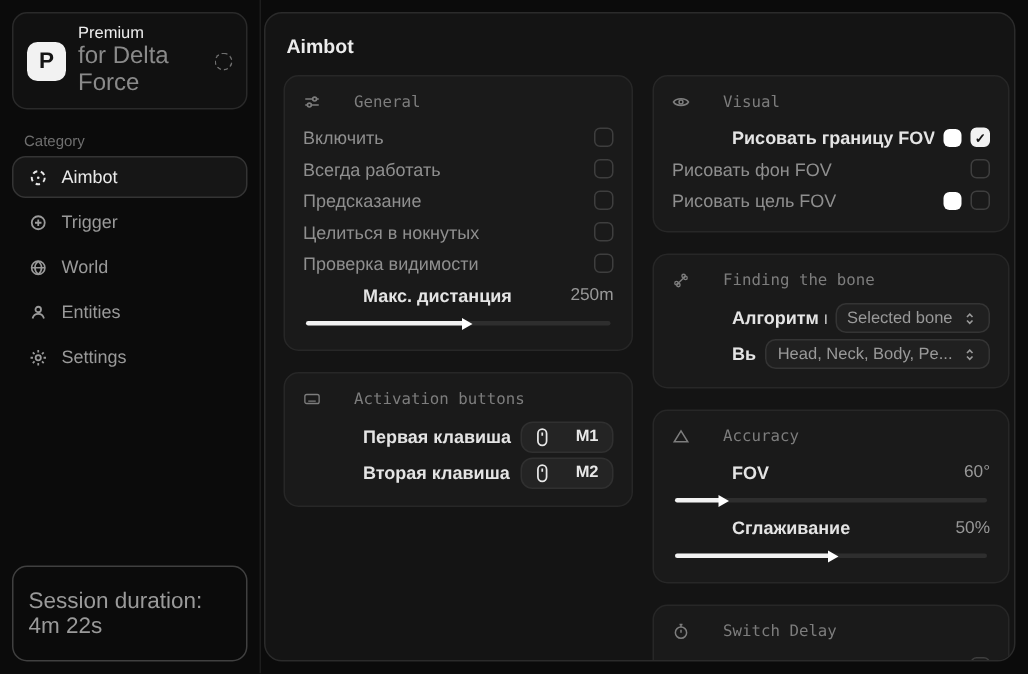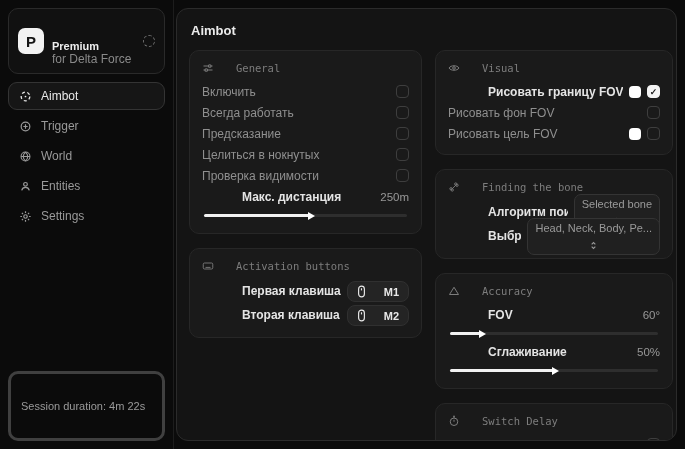--- a/index.html
+++ b/index.html
@@ -8,32 +8,32 @@
   .app { display:flex; width:685px; height:449px; color:#8c8c8c; }
 
   
   .sidebar { width:174px; flex:0 0 174px; display:flex; flex-direction:column;
     border-right:1px solid #1d1d1d; }
   .logo-card { margin:8px; padding:7px 9px; border:1px solid #2a2a2a; border-radius:10px;
     display:flex; align-items:center; gap:8px; background:#111; }
   .logo-badge { width:26px; height:26px; border-radius:7px; background:#f2f2f2; color:#141414;
     font-weight:bold; font-size:15px; display:flex; align-items:center; justify-content:center; }
   .logo-text { flex:1; line-height:1.15; }
-  .logo-title { color:#ececec; font-size:11px; font-weight:bold;margin-top:24px; }
-  .logo-sub { color:#8a8a8a; font-size:12px; }
+  .logo-title { color:#ececec; font-size:11px; font-weight:normal; }
+  .logo-sub { color:#8a8a8a; font-size:16px; }
   .spinner { width:12px; height:12px; border:1.5px dashed #6f6f6f; border-radius:50%; }
   .category { font-size:10px; color:#6f6f6f; margin:8px 0 4px 16px; }
   .nav { display:flex; flex-direction:column; gap:2px; padding:0 8px; }
   .nav-item { display:flex; align-items:center; gap:9px; padding:6px 10px; border-radius:9px;
     font-size:12px; color:#9a9a9a; border:1px solid transparent; cursor:pointer; }
   .nav-item.selected { border-color:#343434; background:#161616; color:#e8e8e8; }
   .nav-item svg { width:13px; height:13px; flex:0 0 13px; }
   .spacer { flex:1; }
-  .session-card { margin:8px; padding:26px 10px; border:3px solid #404040; border-radius:10px;
-    font-size:11px; color:#9a9a9a; }
+  .session-card { margin:8px; padding:14px 10px; border:1px solid #404040; border-radius:10px;
+    font-size:15px; color:#9a9a9a; }
 
   
   .main { flex:1; margin:8px 8px 8px 2px; background:#141414; border:1px solid #2b2b2b;
     border-radius:12px; padding:12px 12px 0 12px; overflow:hidden; }
   .page-title { color:#ececec; font-size:13px; font-weight:bold; margin:2px 0 12px 2px; }
   .columns { display:flex; gap:13px; align-items:flex-start; }
   .col { width:238px; display:flex; flex-direction:column; gap:14px; }
 
   .card { background:#1a1a1a; border:1px solid #272727; border-radius:10px; padding:9px 12px 10px 12px; }
   .card-head { display:flex; align-items:center; gap:22px; color:#7d7d7d;
@@ -50,46 +50,47 @@
   .checkbox.checked { background:#f2f2f2; border-color:#f2f2f2; color:#141414;
     font-size:9px; font-weight:bold; }
   .swatch { width:12px; height:12px; border-radius:4px; flex:0 0 12px; cursor:pointer; }
 
   .slider { position:relative; height:3px; background:#2e2e2e; border-radius:2px; margin:7px 2px 6px 2px; }
   .slider-fill { position:absolute; left:0; top:0; bottom:0; background:#f2f2f2; border-radius:2px; }
   .slider-fill::after { content:''; position:absolute; right:-5px; top:50%; transform:translateY(-50%);
     width:0; height:0; border-top:4px solid transparent; border-bottom:4px solid transparent;
     border-left:7px solid #fff; }
 
-  .key-btn { display:flex; align-items:flex-end; gap:18px; background:#242424; border:1px solid #303030;
+  .key-btn { display:flex; align-items:center; gap:18px; background:#242424; border:1px solid #303030;
     border-radius:8px; padding:3px 9px; color:#e8e8e8; font-size:11px; font-weight:bold; cursor:pointer; }
   .key-btn svg { width:9px; height:13px; }
 
   .dropdown { display:flex; align-items:center; gap:6px; background:#202020; border:1px solid #343434;
-    border-radius:7px; padding:3px 7px; color:#9a9a9a; font-size:11px; max-width:150px; cursor:pointer;flex-direction:column; }
+    border-radius:7px; padding:3px 7px; color:#9a9a9a; font-size:11px; max-width:150px; cursor:pointer; }
   .dropdown .dd-text { white-space:nowrap; overflow:hidden; text-overflow:ellipsis; }
   .dropdown svg { width:11px; height:11px; flex:0 0 11px; }
 
   .row.tall { height:24px; }
 </style>
 </head>
 <body>
 
 <div class="app">
 
   <div class="sidebar">
     <div class="logo-card">
       <div class="logo-badge">P</div>
       <div class="logo-text">
         <div class="logo-title">Premium</div>
         <div class="logo-sub">for Delta Force</div>
       </div>
       <div class="spinner"></div>
     </div>
 
+    <div class="category">Category</div>
 
     <div class="nav">
       <div class="nav-item selected">
         <svg viewBox="0 0 24 24" fill="none" stroke="currentColor" stroke-width="2.4">
             <circle cx="12" cy="12" r="8" stroke-dasharray="5.5 4.5"></circle>
             <circle cx="12" cy="12" r="1.6" fill="currentColor" stroke="none"></circle>
           </svg>
         <span>Aimbot</span>
       </div>
       <div class="nav-item">

